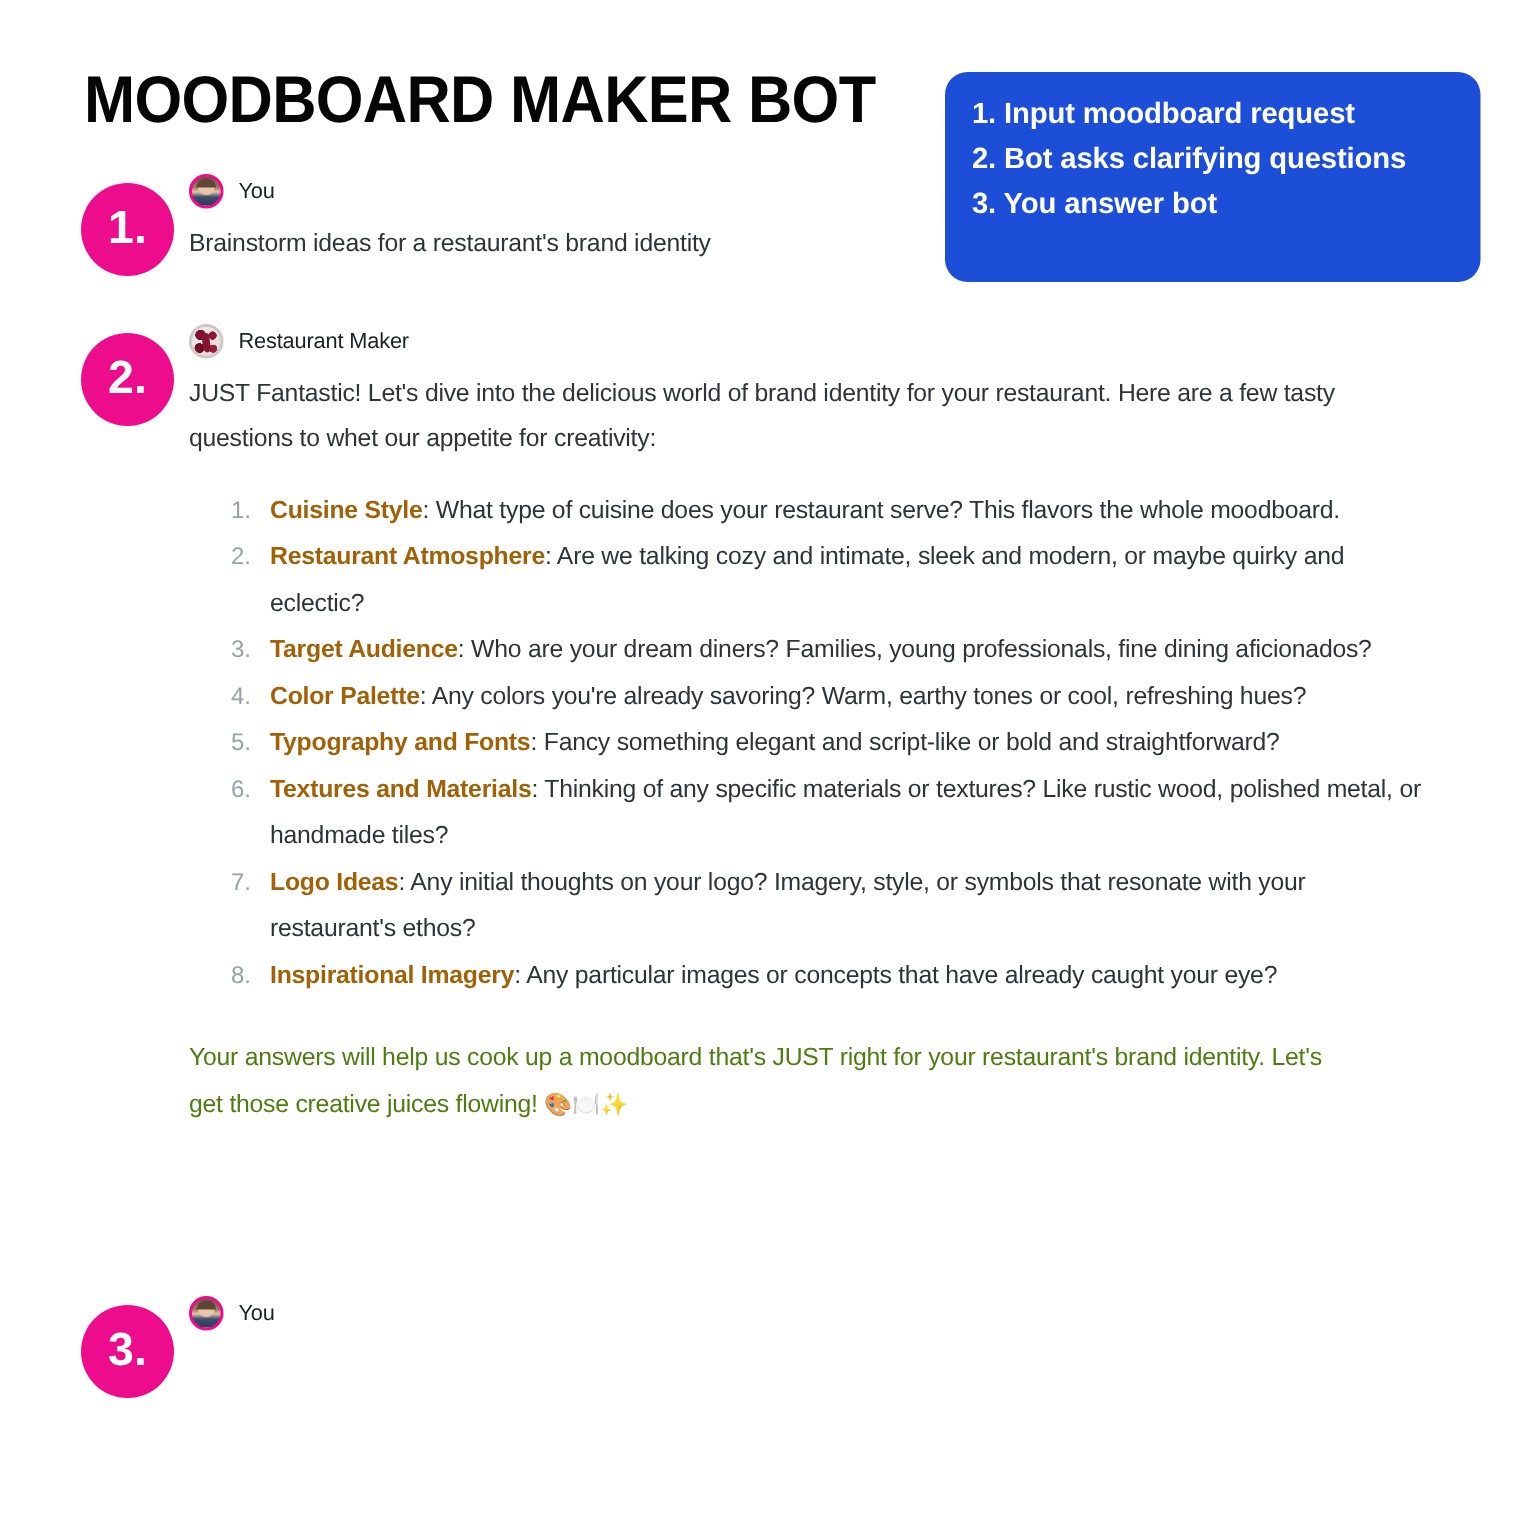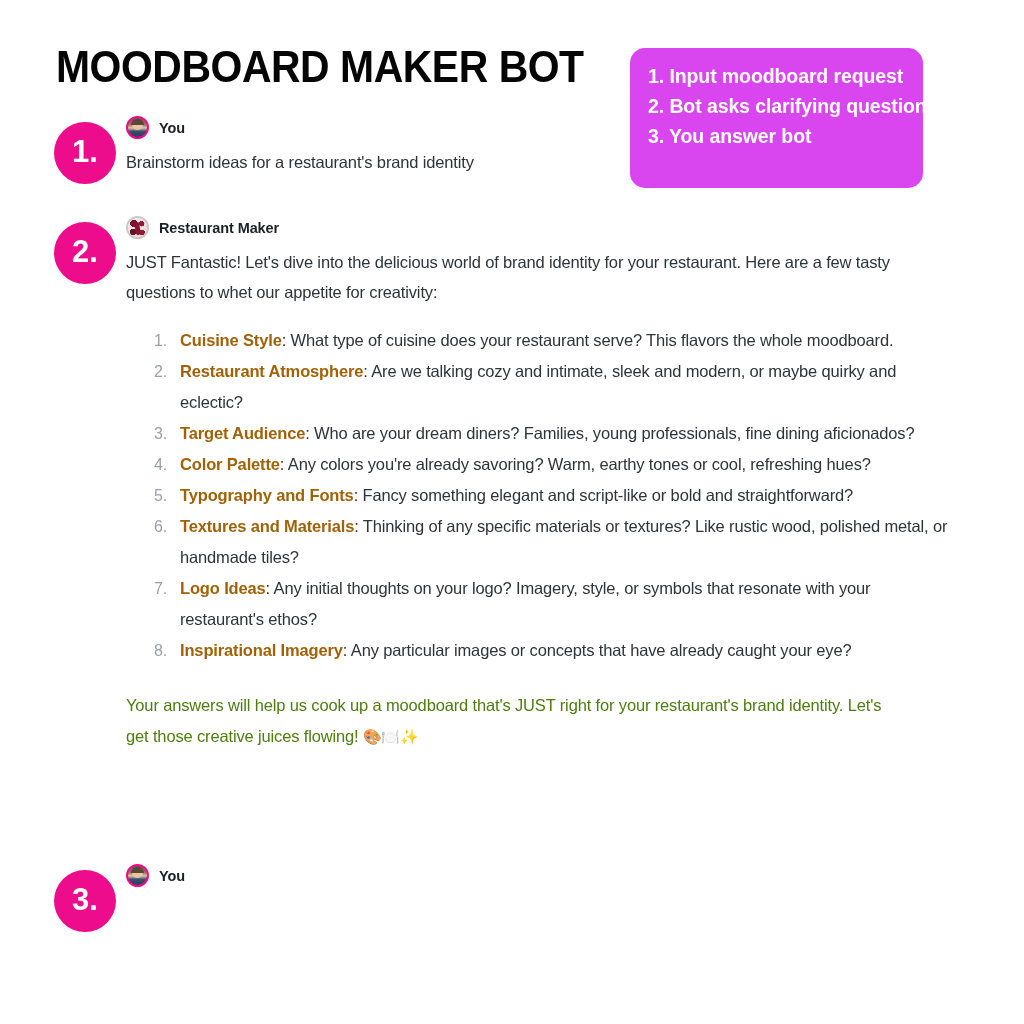--- a/index.html
+++ b/index.html
@@ -42,23 +42,23 @@
     transform: scaleX(0.93);
     transform-origin: left center;
     white-space: nowrap;
     line-height: 1.05;
   }
 
   .steps-callout {
     position: absolute;
     left: 630px;
     top: 48px;
-    width: 293px;
+    width: 357px;
     height: 140px;
-    background: #d946ef;
+    background: #1d4ed8;
     border-radius: 15px;
     padding: 13px 0 0 18px;
   }
 
   .steps-callout .step-line {
     color: #ffffff;
     font-size: 19.5px;
     font-weight: 700;
     line-height: 30px;
     letter-spacing: -0.1px;
@@ -166,21 +166,21 @@
     position: absolute;
     left: 7px; top: 4px;
     width: 5px; height: 13px;
     border-radius: 3px 3px 50% 50%;
     background: #8a1533;
     transform: rotate(-8deg);
   }
 
   .sender-name {
     font-size: 14.5px;
-    font-weight: 700;
+    font-weight: 400;
     color: #1c2026;
     letter-spacing: -0.1px;
     line-height: 21px;
   }
 
   .msg-text {
     font-size: 16.5px;
     line-height: 30px;
     color: #2f3338;
     letter-spacing: -0.15px;

